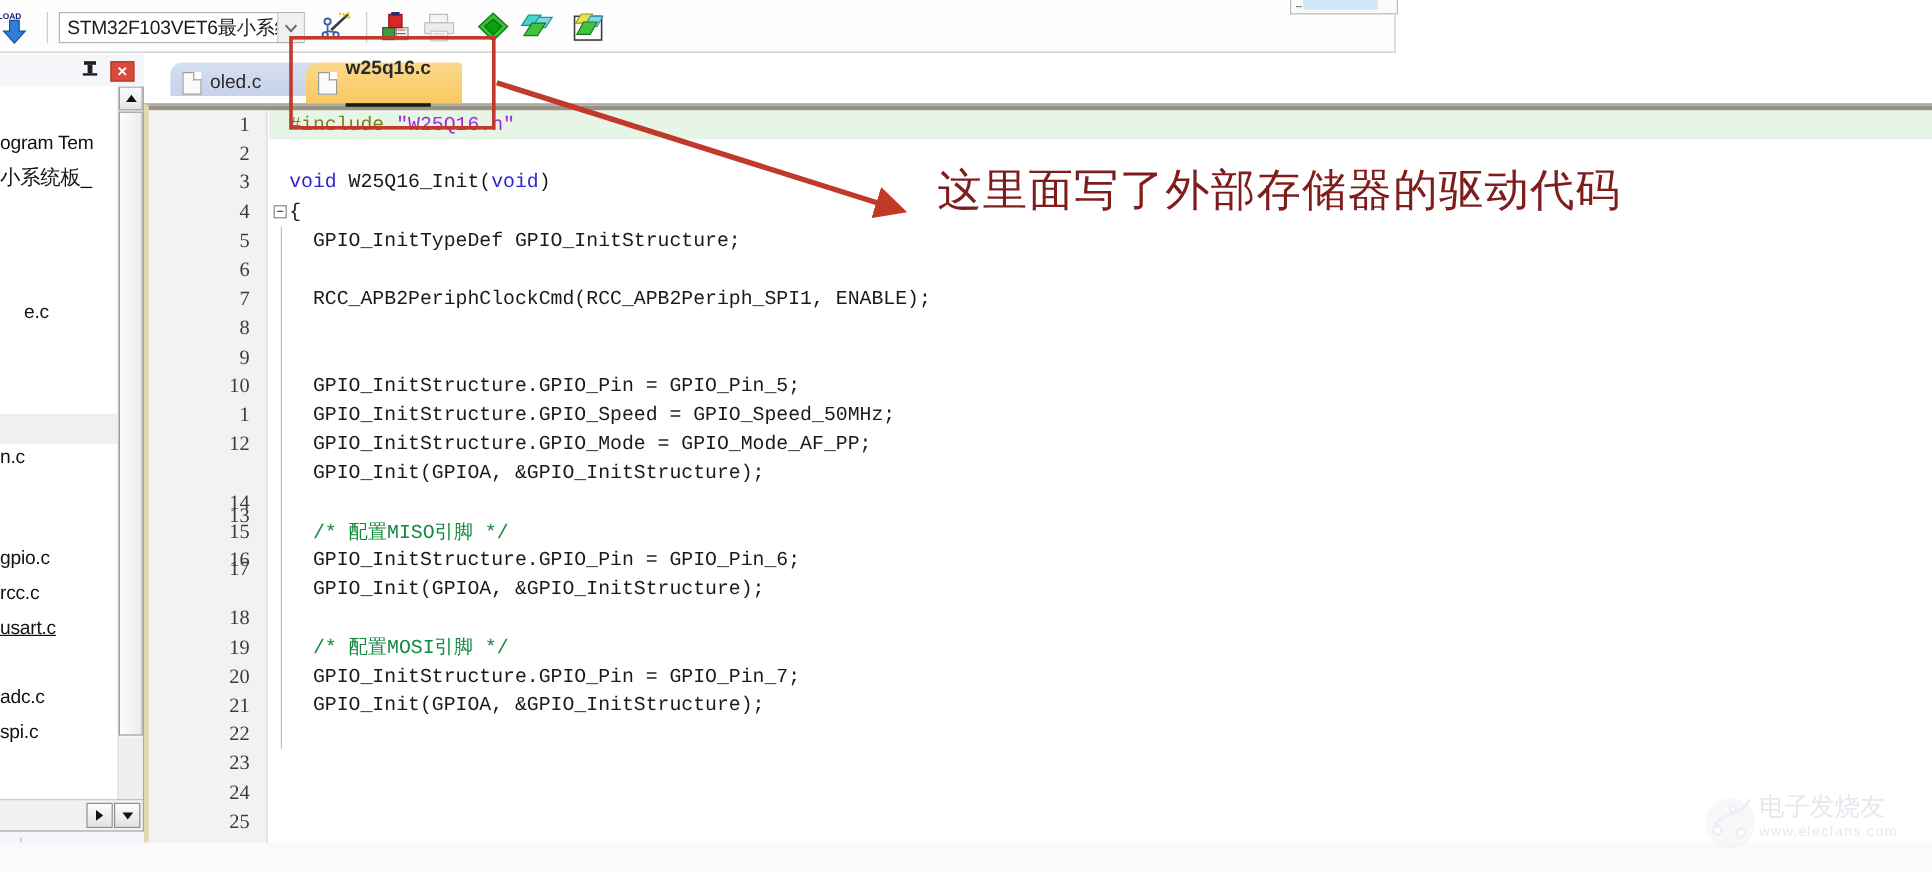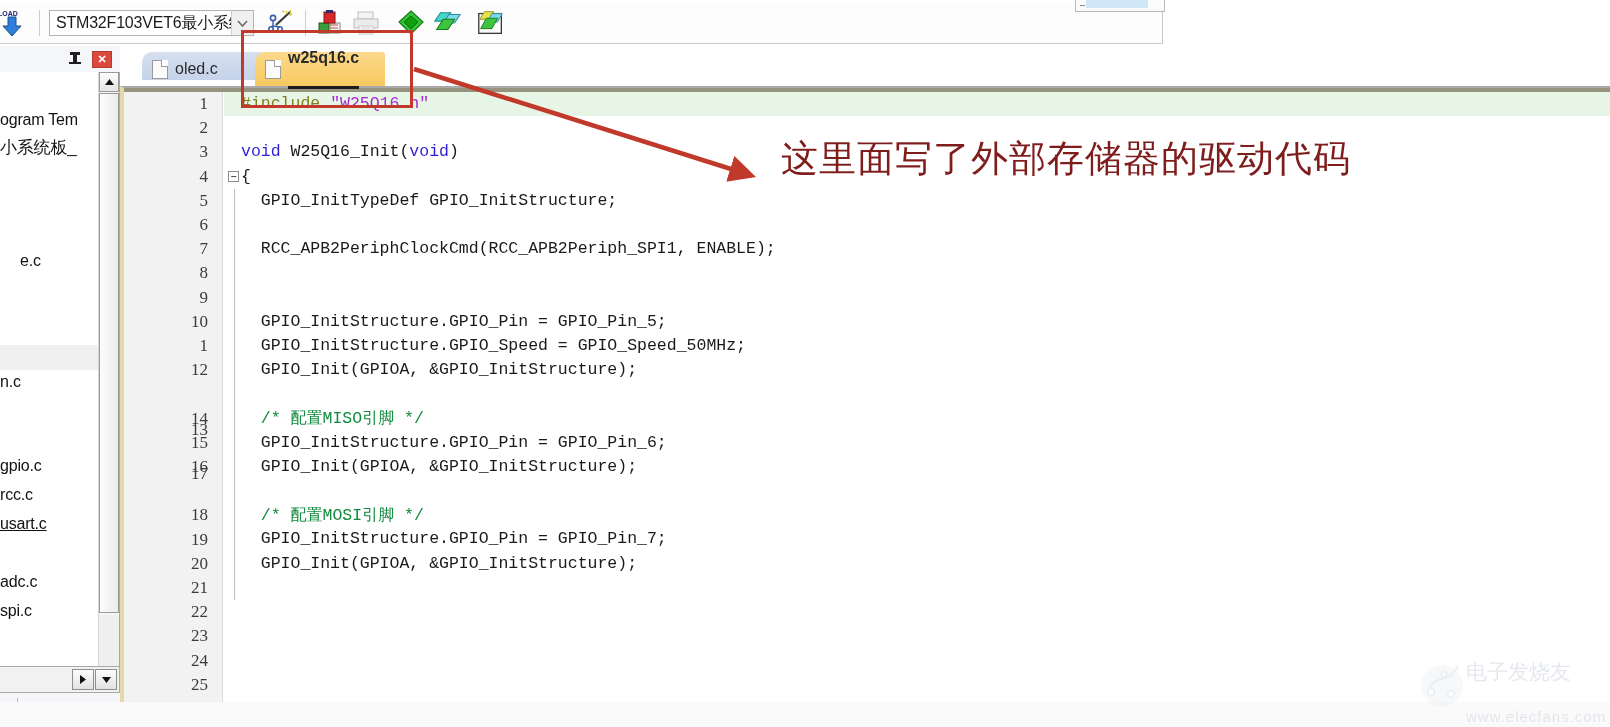--- a/index.html
+++ b/index.html
@@ -486,25 +486,24 @@
     left: 48px; top: 8px;
     font-family: "DejaVu Sans", sans-serif;
     font-size: 21px;
     color: #b9c3cf;
     white-space: nowrap;
   }
   .wm-url {
     position: absolute;
     left: 48px; top: 36px;
     font-family: "Liberation Sans", sans-serif;
-    font-size: 15px;
+    font-size: 12px;
     color: #bcc6d2;
     white-space: nowrap;
     letter-spacing: 1px;
-    margin-top: 22px;
   }
   .wm-bottom-band {
     position: absolute;
     left: 0; top: 702px;
     width: 1610px; height: 25px;
     background: #fafafa;
   }
 </style>
 </head>
 <body>
@@ -713,20 +712,21 @@
           <div class="cl"></div>
           <div class="cl"><span class="kw">void</span><span> W25Q16_Init(</span><span class="kw">void</span><span>)</span></div>
           <div class="cl"><span class="fold-box" style="top: 6px;">−</span><span>{</span></div>
           <div class="cl"><span class="indent-guide" style="top: 0px; height: 24.2px;"></span><span>  GPIO_InitTypeDef GPIO_InitStructure;</span></div>
           <div class="cl"><span class="indent-guide" style="top: 0px; height: 24.2px;"></span></div>
           <div class="cl"><span class="indent-guide" style="top: 0px; height: 24.2px;"></span><span>  RCC_APB2PeriphClockCmd(RCC_APB2Periph_SPI1, ENABLE);</span></div>
           <div class="cl"><span class="indent-guide" style="top: 0px; height: 24.2px;"></span></div>
           <div class="cl"><span class="indent-guide" style="top: 0px; height: 24.2px;"></span></div>
           <div class="cl"><span class="indent-guide" style="top: 0px; height: 24.2px;"></span><span>  GPIO_InitStructure.GPIO_Pin = GPIO_Pin_5;</span></div>
           <div class="cl"><span class="indent-guide" style="top: 0px; height: 24.2px;"></span><span>  GPIO_InitStructure.GPIO_Speed = GPIO_Speed_50MHz;</span></div>
+          <div class="cl"><span class="indent-guide" style="top: 0px; height: 24.2px;"></span><span>  GPIO_InitStructure.GPIO_Mode = GPIO_Mode_AF_PP;</span></div>
           <div class="cl"><span class="indent-guide" style="top: 0px; height: 24.2px;"></span><span>  GPIO_Init(GPIOA, &amp;GPIO_InitStructure);</span></div>
           <div class="cl"><span class="indent-guide" style="top: 0px; height: 24.2px;"></span></div>
           <div class="cl"><span class="indent-guide" style="top: 0px; height: 24.2px;"></span><span class="cmt">  /* </span><span class="cmt-zh">配置</span><span class="cmt">MISO</span><span class="cmt-zh">引脚</span><span class="cmt"> */</span></div>
           <div class="cl"><span class="indent-guide" style="top: 0px; height: 24.2px;"></span><span>  GPIO_InitStructure.GPIO_Pin = GPIO_Pin_6;</span></div>
           <div class="cl"><span class="indent-guide" style="top: 0px; height: 24.2px;"></span><span>  GPIO_Init(GPIOA, &amp;GPIO_InitStructure);</span></div>
           <div class="cl"><span class="indent-guide" style="top: 0px; height: 24.2px;"></span></div>
           <div class="cl"><span class="indent-guide" style="top: 0px; height: 24.2px;"></span><span class="cmt">  /* </span><span class="cmt-zh">配置</span><span class="cmt">MOSI</span><span class="cmt-zh">引脚</span><span class="cmt"> */</span></div>
           <div class="cl"><span class="indent-guide" style="top: 0px; height: 24.2px;"></span><span>  GPIO_InitStructure.GPIO_Pin = GPIO_Pin_7;</span></div>
           <div class="cl"><span class="indent-guide" style="top: 0px; height: 24.2px;"></span><span>  GPIO_Init(GPIOA, &amp;GPIO_InitStructure);</span></div>
           <div class="cl"><span class="indent-guide" style="top: 0px; height: 24.2px;"></span></div>

